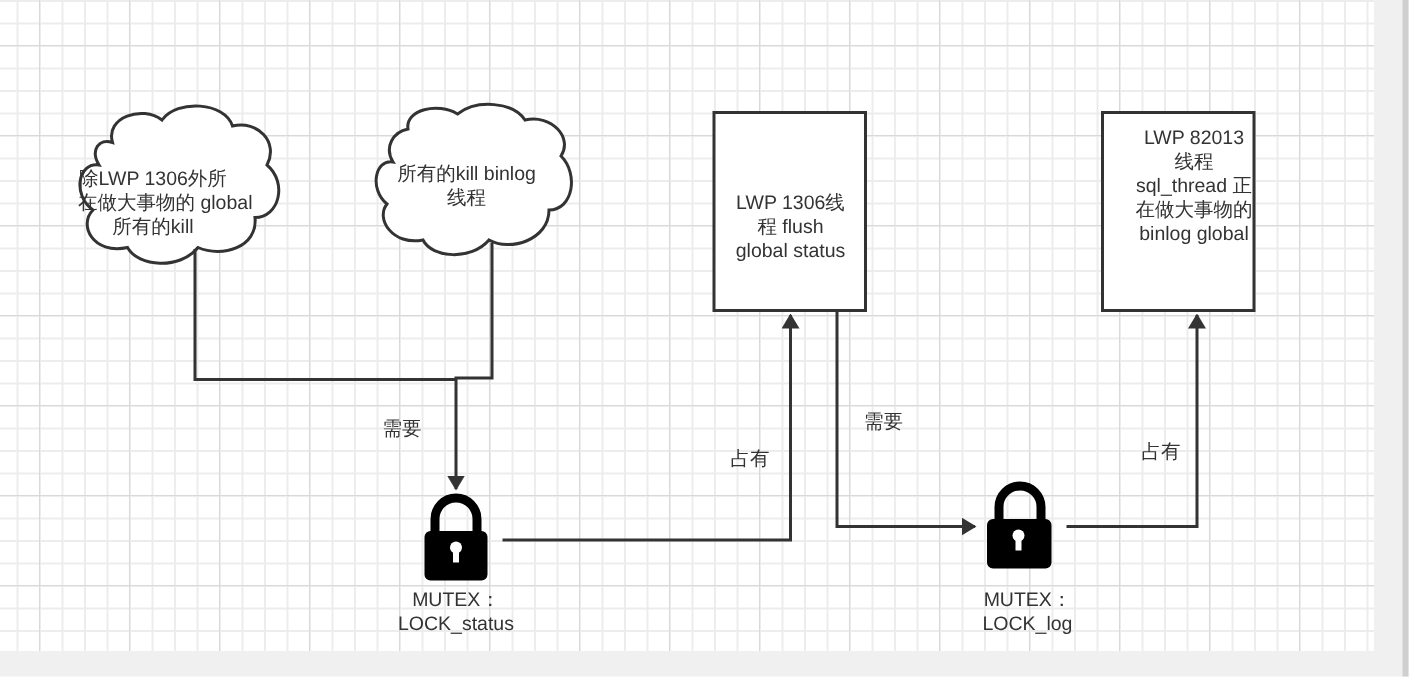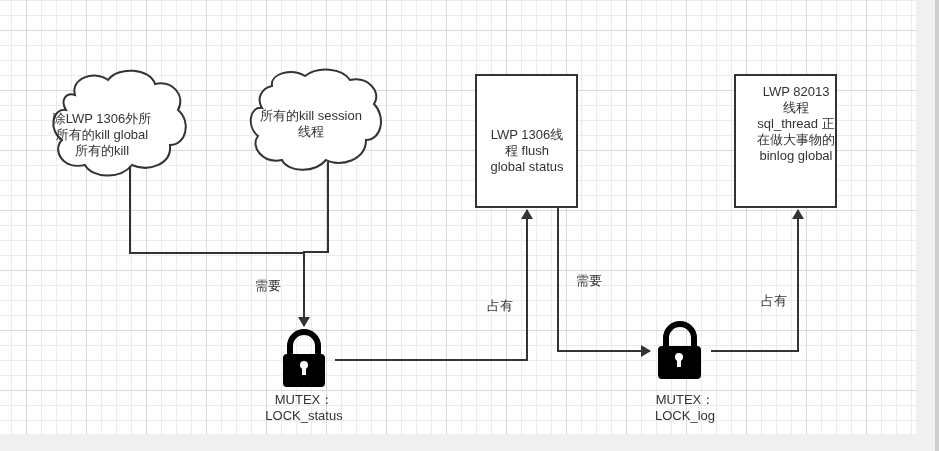--- a/index.html
+++ b/index.html
@@ -53,25 +53,25 @@
   <g>
     <path d="M666,348 L666,338 A14,14 0 0 1 694,338 L694,348" fill="none" stroke="#000" stroke-width="6"></path>
     <rect x="658" y="346" width="43" height="33" rx="4" fill="#000"></rect>
     <circle cx="679" cy="357" r="4" fill="#fff"></circle>
     <rect x="677" y="358" width="4" height="9" fill="#fff"></rect>
   </g>
 </svg>
 
 <div class="lbl" style="left:52px; top:101px; width:100px;margin-top:10px;">
   <div>除LWP 1306外所</div>
-  <div>所有的kill global</div>
+  <div>在做大事物的 global</div>
   <div>所有的kill</div>
 </div>
 <div class="lbl" style="left:251px; top:108px; width:120px;">
-  <div>所有的kill session</div>
+  <div>所有的kill binlog</div>
   <div>线程</div>
 </div>
 <div class="lbl" style="left:477px; top:113px; width:100px;margin-top:14px;">
   <div>LWP 1306线</div>
   <div>程 flush</div>
   <div>global status</div>
 </div>
 <div class="lbl" style="left:736px; top:84px; width:120px;">
   <div>LWP 82013</div>
   <div>线程</div>

